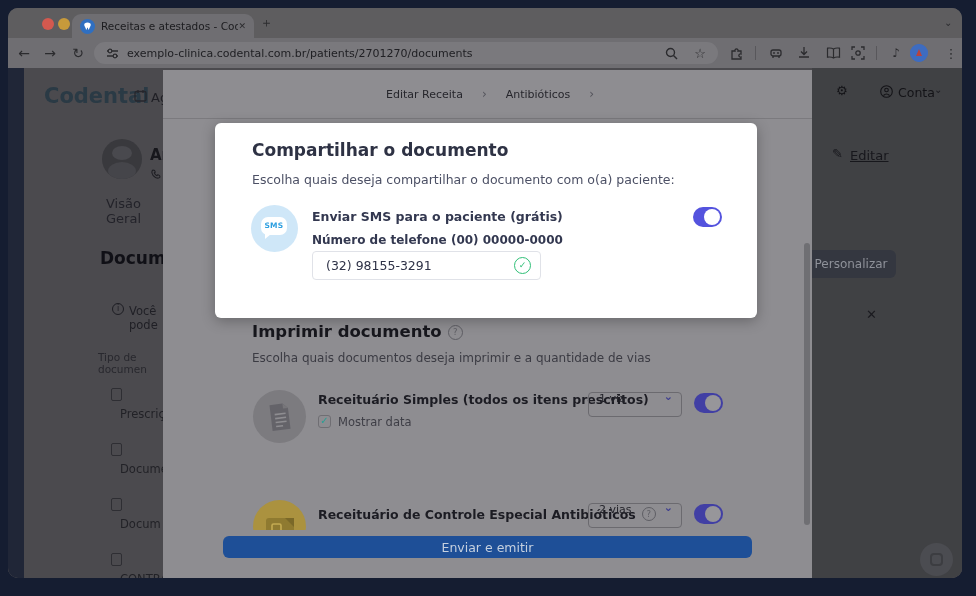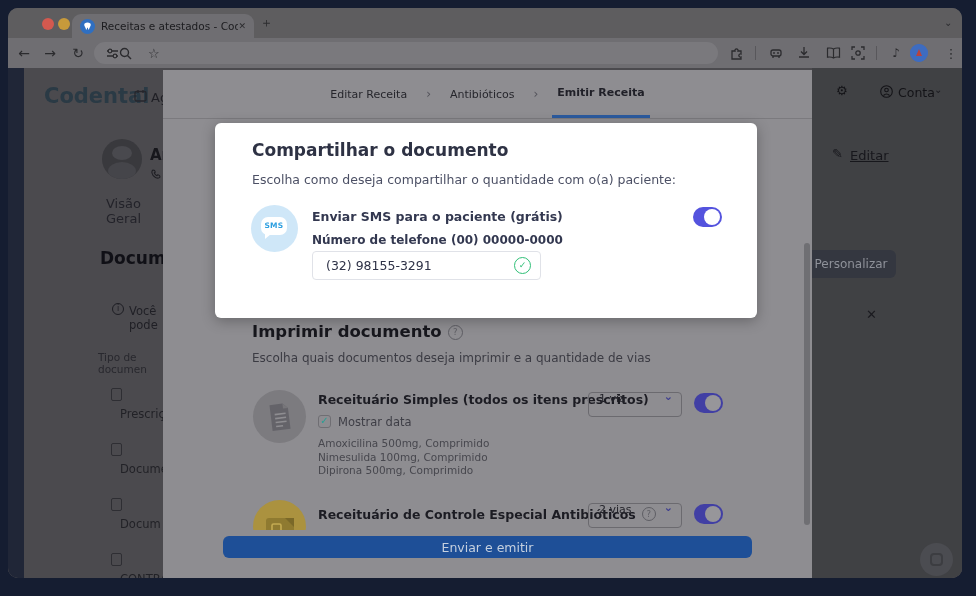--- a/index.html
+++ b/index.html
@@ -101,20 +101,21 @@
       <div class="tbtn" style="left:32px;">→</div>
       <div class="tbtn" style="left:60px;">↻</div>
 
       <div class="omnibox">
         <svg width="13" height="13" viewBox="0 0 13 13">
           <line x1="1" y1="4" x2="12" y2="4" stroke="#2b2b2e" stroke-width="1.4"></line>
           <line x1="1" y1="9" x2="12" y2="9" stroke="#2b2b2e" stroke-width="1.4"></line>
           <circle cx="4" cy="4" r="1.8" fill="#7a797d" stroke="#2b2b2e" stroke-width="1.2"></circle>
           <circle cx="9" cy="9" r="1.8" fill="#7a797d" stroke="#2b2b2e" stroke-width="1.2"></circle>
         </svg>
+        <span class="url">exemplo-clinica.codental.com.br/patients/2701270/documents</span>
         <svg width="13" height="13" viewBox="0 0 13 13" style="margin-right:16px;">
           <circle cx="5.5" cy="5.5" r="4" fill="none" stroke="#2b2b2e" stroke-width="1.4"></circle>
           <line x1="8.5" y1="8.5" x2="12" y2="12" stroke="#2b2b2e" stroke-width="1.4"></line>
         </svg>
         <span class="glyph" style="font-size:13px;">☆</span>
       </div>
 
       <div class="tbtn" style="left:719px;">
         <svg width="14" height="14" viewBox="0 0 14 14">
           <path d="M2 5 h3 a1.6 1.6 0 1 1 3 0 h3 v3 a1.6 1.6 0 1 0 0 3 v2 h-9 z" fill="none" stroke="#2b2b2e" stroke-width="1.3"></path>
@@ -225,46 +226,40 @@
           <div class="abs" style="left:10px;top:10px;width:13px;height:13px;border:2px solid #3c3d41;border-radius:4px;box-sizing:border-box;"></div>
         </div>
       </div>
 
       <div class="modal">
         <div class="mhead">
           <span class="step">Editar Receita</span>
           <span class="stepchev">›</span>
           <span class="step">Antibióticos</span>
           <span class="stepchev">›</span>
-          <span class="step active">Emitir Receita</span>
         </div>
 
         <div class="abs" style="left:89px;top:252px;font-size:16.5px;font-weight:bold;color:#17171d;">
           <span>Imprimir documento</span><span class="help-circ">?</span>
         </div>
         <div class="abs" style="left:89px;top:281px;font-size:12px;color:#3b3b43;">Escolha quais documentos deseja imprimir e a quantidade de vias</div>
 
         <div class="doc-circle" style="left:90px;top:320px;background:#7c7b7f;">
           <svg width="26" height="30" viewBox="0 0 26 30" style="transform:rotate(-7deg);">
             <path d="M4 2 h13 l5 5 v21 h-18 z" fill="#646369"></path>
             <path d="M17 2 l5 5 h-5 z" fill="#77767a"></path>
             <line x1="8" y1="12" x2="19" y2="12" stroke="#8e8d91" stroke-width="1.6"></line>
             <line x1="8" y1="16" x2="19" y2="16" stroke="#8e8d91" stroke-width="1.6"></line>
             <line x1="8" y1="20" x2="19" y2="20" stroke="#8e8d91" stroke-width="1.6"></line>
             <line x1="8" y1="24" x2="15" y2="24" stroke="#8e8d91" stroke-width="1.6"></line>
           </svg>
         </div>
         <div class="abs" style="left:155px;top:322px;font-size:12.5px;font-weight:bold;color:#1c1c23;">Receituário Simples (todos os itens prescritos)</div>
         <div class="checkbox" style="left:155px;top:345px;"><span>✓</span></div>
         <div class="abs" style="left:175px;top:345px;font-size:11.5px;color:#3e3e46;">Mostrar data</div>
-        <div class="abs" style="left:155px;top:367px;">
-          <div class="medline">Amoxicilina 500mg, Comprimido</div>
-          <div class="medline">Nimesulida 100mg, Comprimido</div>
-          <div class="medline">Dipirona 500mg, Comprimido</div>
-        </div>
         <div class="select" style="left:425px;top:322px;">
           <span>1 via</span>
             <span class="chev">⌄</span>
         </div>
         <div class="toggle dim" style="left:531px;top:323px;">
             <div class="knob"></div>
           </div>
 
         <div class="doc-circle" style="left:90px;top:430px;background:#ab923f;">
           <svg width="30" height="24" viewBox="0 0 30 24">
@@ -285,21 +280,21 @@
           </div>
 
         <div class="footerbar">
           <div class="submit">Enviar e emitir</div>
         </div>
         <div class="scrollthumb"></div>
       </div>
 
       <div class="spotlight">
         <div class="sp-title">Compartilhar o documento</div>
-        <div class="sp-sub">Escolha como deseja compartilhar o quantidade com o(a) paciente:</div>
+        <div class="sp-sub">Escolha quais deseja compartilhar o documento com o(a) paciente:</div>
 
         <div class="sms-circle">
           <div class="sms-bubble">SMS</div>
         </div>
 
         <div class="sp-label" style="top:86px;">Enviar SMS para o paciente (grátis)</div>
         <div class="sp-label" style="top:110px;font-size:12px;">Número de telefone (00) 00000-0000</div>
 
         <div class="sp-input">
           <span class="val">(32) 98155-3291</span>

